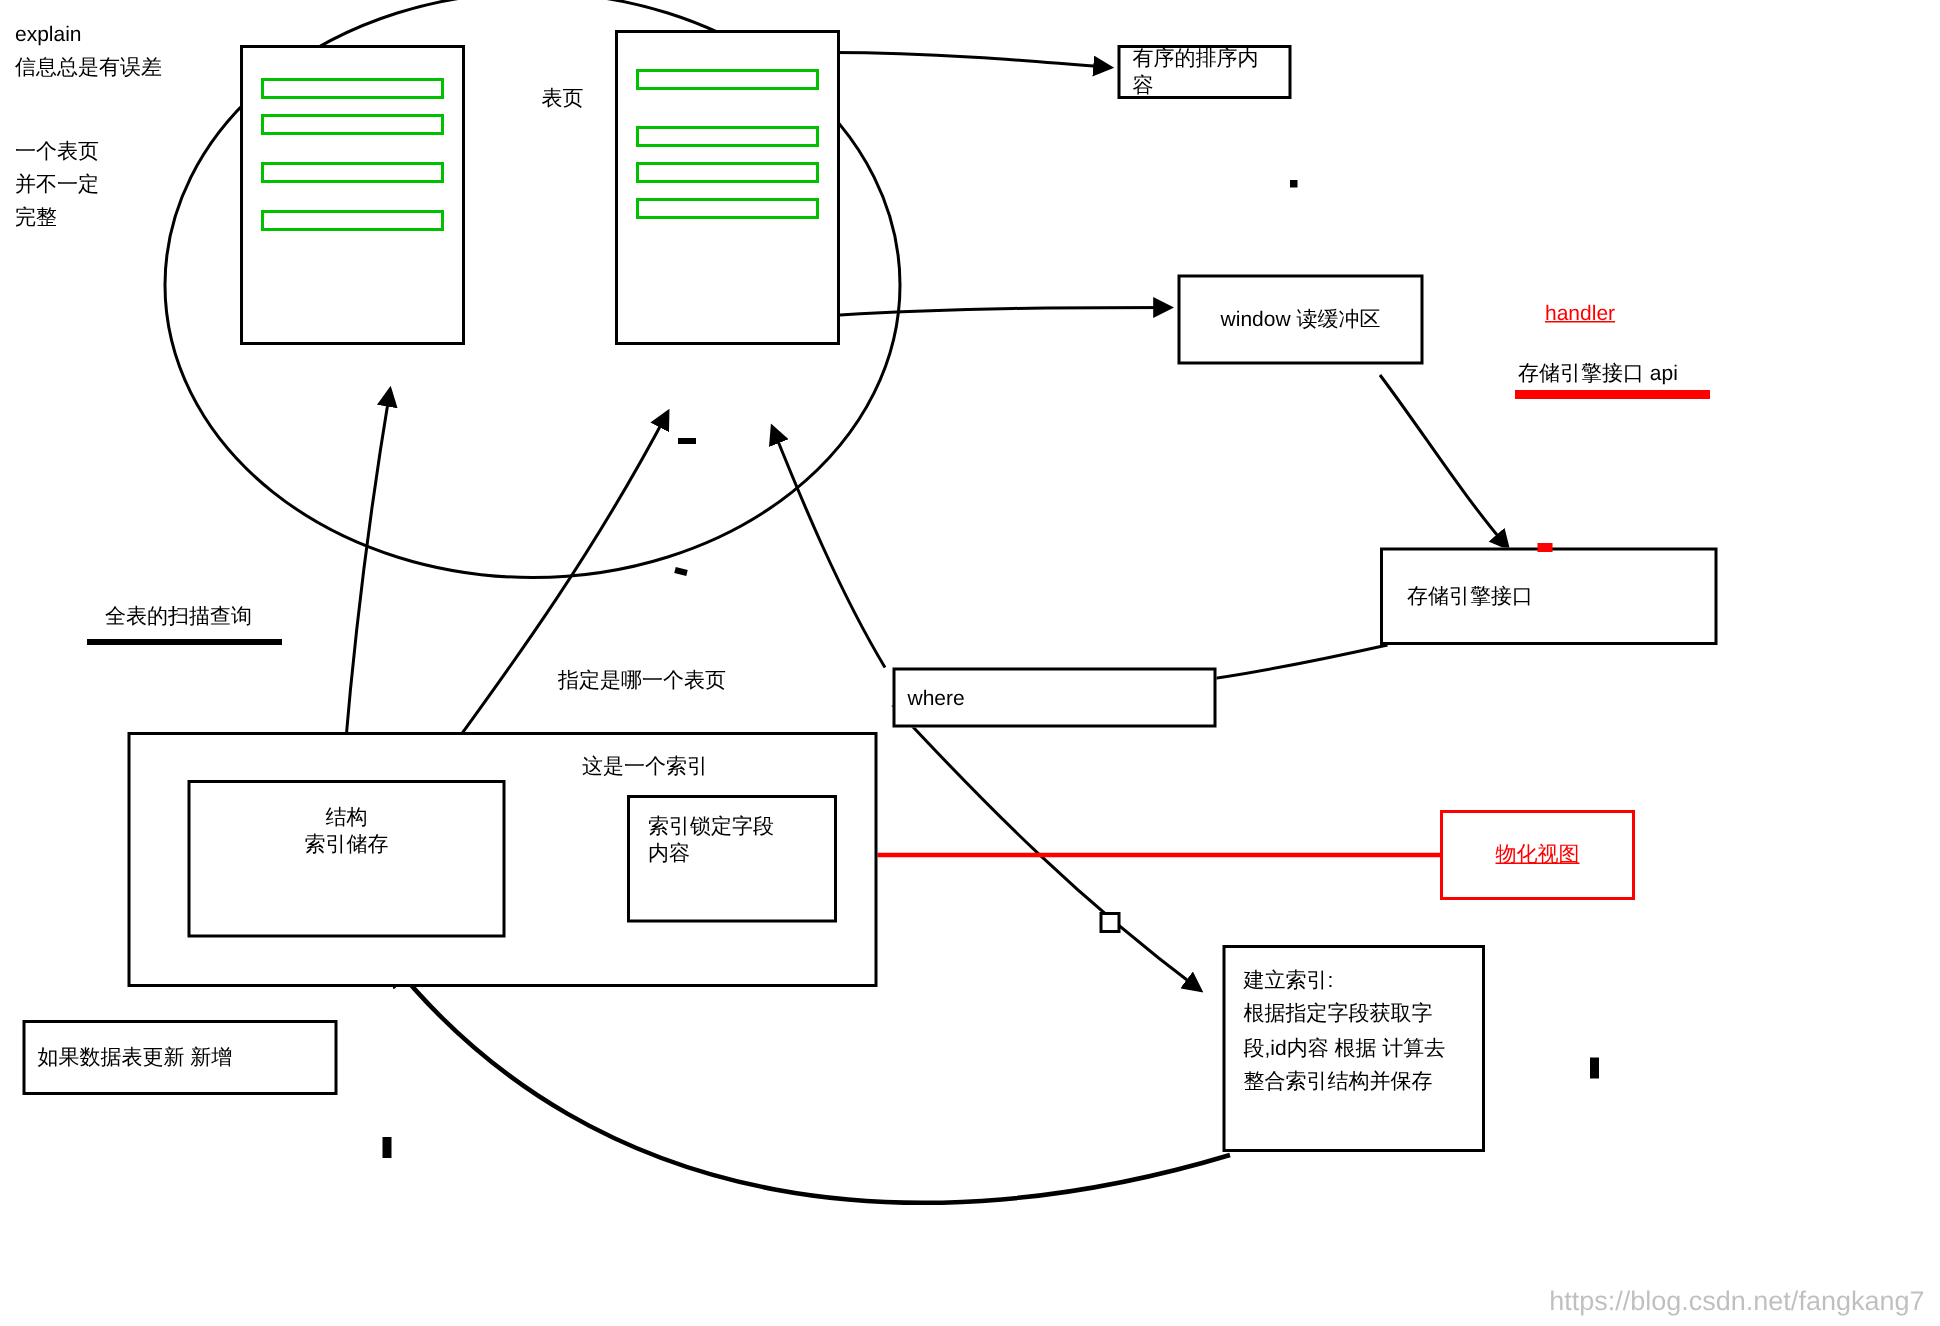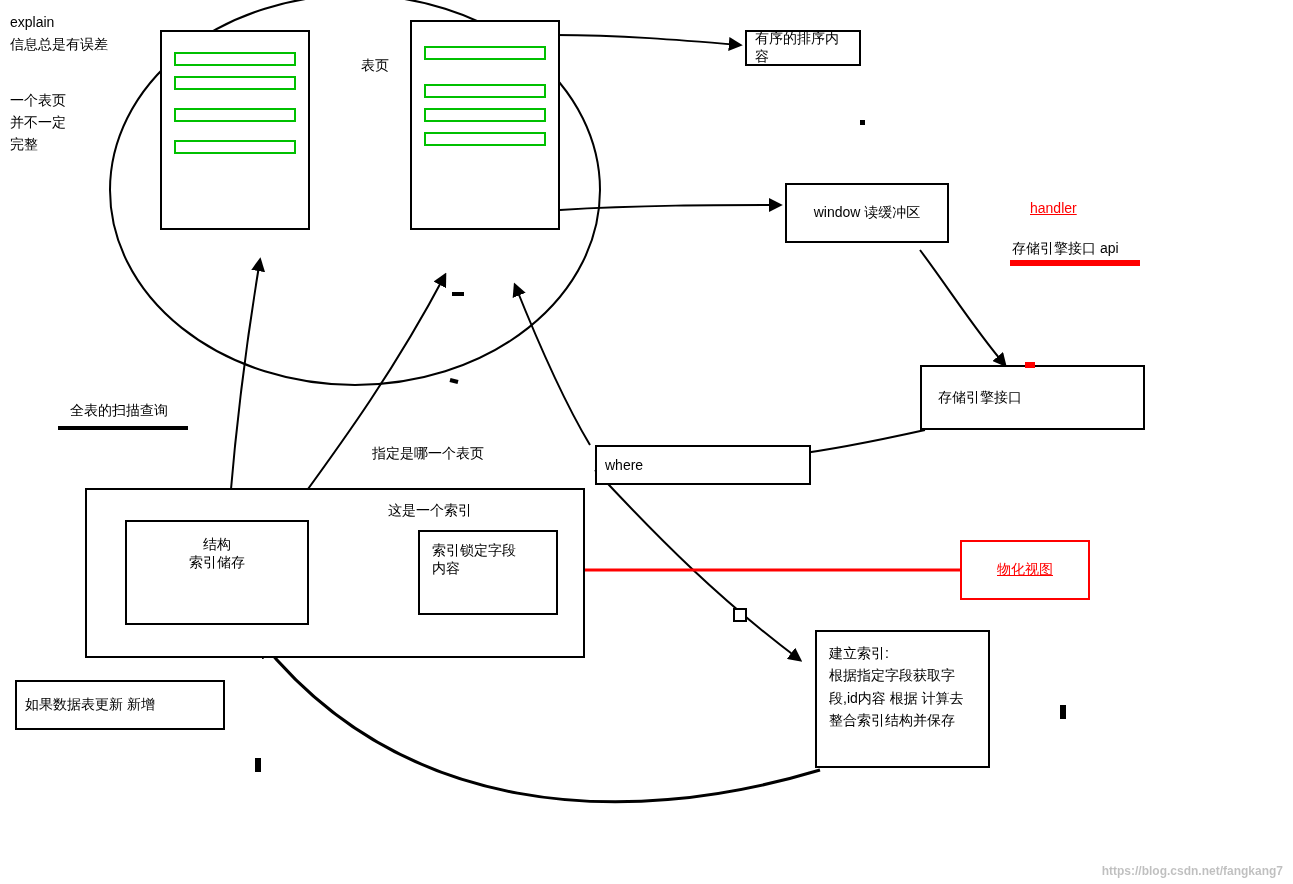--- a/index.html
+++ b/index.html
@@ -47,23 +47,22 @@
   }
   .red-bar {
     position: absolute;
     height: 6px;
     background: #ff0000;
   }
   .watermark {
     position: absolute;
     right: 10px;
     bottom: 6px;
-    font-size: 12px;
+    font-size: 18px;
     color: rgba(0,0,0,0.25);
-    font-weight: bold;
   }
   svg.lines {
     position: absolute;
     left: 0; top: 0;
     width: 1293px; height: 884px;
     pointer-events: none;
   }
   .small-dot {
     position: absolute;
     width: 6px;
@@ -156,21 +155,21 @@
 
 <div class="label" style="left:372px; top:443px;">指定是哪一个表页</div>
 
 <div class="box" style="left:595px; top:445px; width:216px; height:40px; display:flex; align-items:center;">
   <span>where</span>
 </div>
 
 <div class="box" style="left:85px; top:488px; width:500px; height:170px; padding:0;"></div>
 <div class="label" style="left:388px; top:500px;">这是一个索引</div>
 
-<div class="box" style="left:125px; top:520px; width:184px; height:105px; text-align:center; padding-top:14px;">
+<div class="box" style="left:125px; top:520px; width:212px; height:105px; text-align:center; padding-top:14px;">
   <div>结构</div>
   <div>索引储存</div>
 </div>
 
 <div class="box" style="left:418px; top:530px; width:140px; height:85px; padding:10px 12px;">
   <div>索引锁定字段</div>
   <div>内容</div>
 </div>
 
 <div class="box red-border" style="left:960px; top:540px; width:130px; height:60px; display:flex; align-items:center; justify-content:center;">

